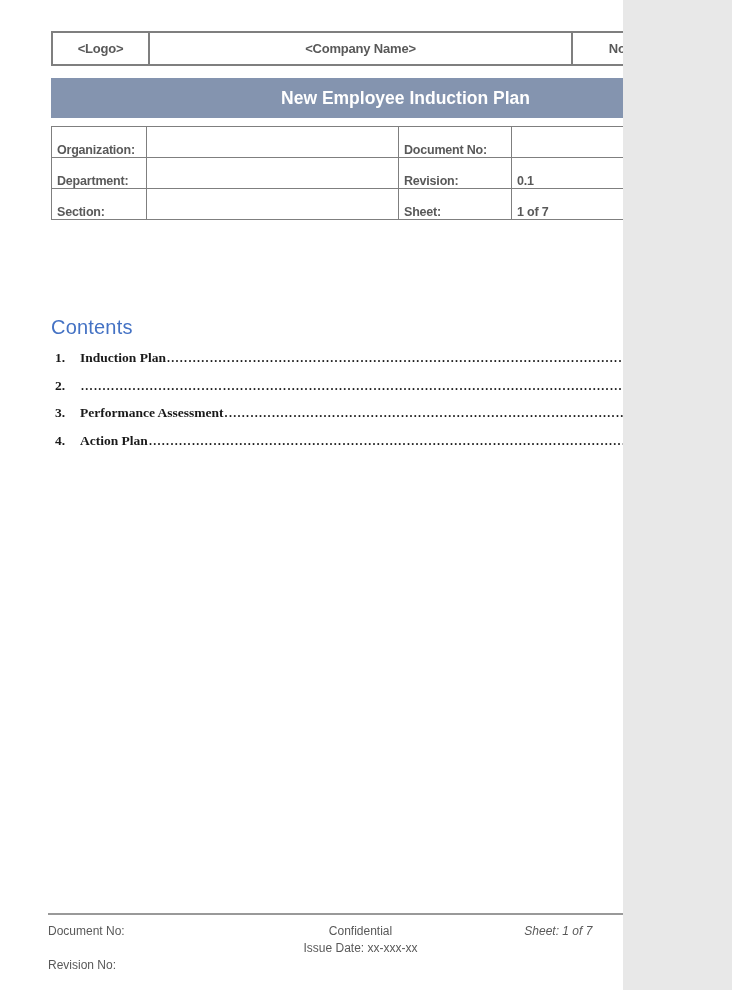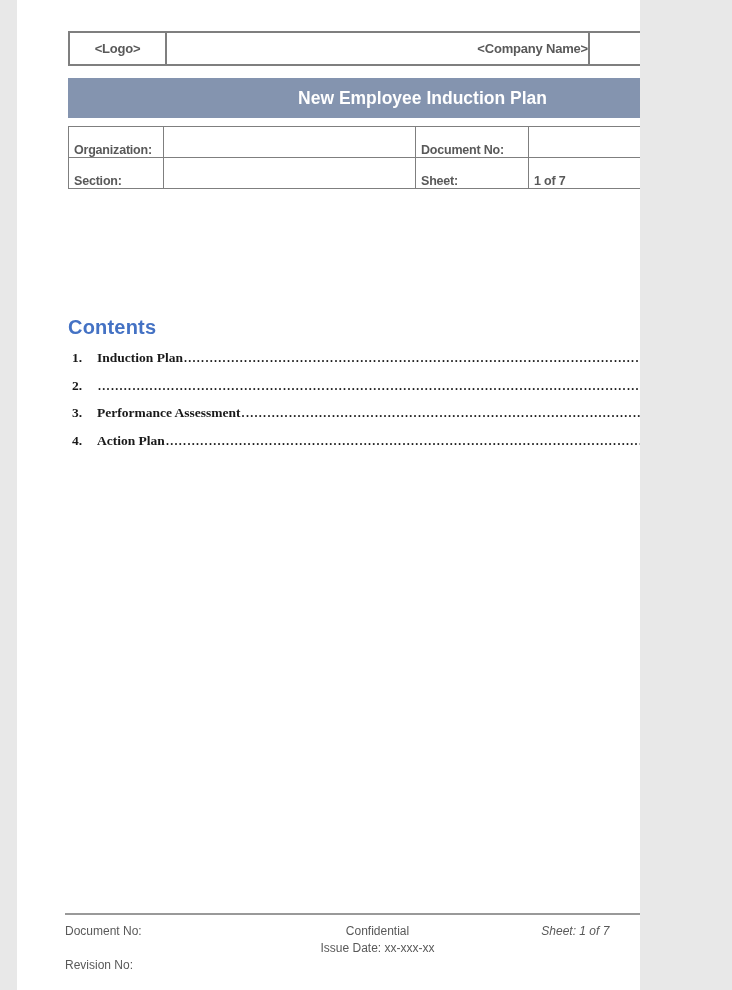--- a/index.html
+++ b/index.html
@@ -2,33 +2,32 @@
 <html><head>
 <meta charset="utf-8">
 <style>
   * { margin:0; padding:0; box-sizing:border-box; }
   html,body { background:#e8e8e8; }
   body { font-family:"Liberation Sans", sans-serif; }
 
   .page {
     position:relative; width:623px; height:990px; background:#ffffff;
     overflow:hidden;
-    margin-left:17px;
   }
 
   
   .header-table {
     position:absolute; top:31px; left:51px; width:639px; height:35px;
     border:2px solid #7f7f7f; display:flex;
   }
   .hcell {
     display:flex; align-items:center; justify-content:center;
     color:#595959; font-weight:700; font-size:13px; letter-spacing:-0.2px;
   }
-  .hcell + .hcell { border-left:2px solid #7f7f7f;justify-content:flex-end; }
+  .hcell + .hcell { border-left:2px solid #7f7f7f; }
   .hcell-logo { width:95px; flex:none; }
   .hcell-company { flex:1; }
   .hcell-doctype { width:117px; flex:none; }
 
   
   .banner {
     position:absolute; top:78px; left:51px; width:639px; height:40px;
     background:#8494af; color:#ffffff; font-weight:700; font-size:17.5px;
     display:flex; align-items:center; justify-content:center;
     padding-left:70px;
@@ -41,21 +40,21 @@
     font-size:12.5px; font-weight:700; color:#595959; letter-spacing:-0.2px;
   }
   .info-table td {
     border:1.5px solid #7f7f7f; height:21px; padding:16px 2px 0 5px;
     vertical-align:middle; overflow:hidden; white-space:nowrap;
   }
 
   
   .contents-heading {
     position:absolute; top:316px; left:51px;
-    font-size:20px; font-weight:700; color:#4472c4; letter-spacing:0.2px;
+    font-size:20px; font-weight:400; color:#4472c4; letter-spacing:0.2px;
   }
   .toc {
     position:absolute; top:344px; left:51px; width:625px;
     font-family:"Liberation Serif", serif; font-weight:700;
     font-size:13.5px; color:#1a1a1a;
   }
   .toc-row { display:flex; align-items:baseline; height:27.5px; line-height:27.5px; cursor:pointer; }
   .toc-num   { flex:none; width:29px; padding-left:4px; }
   .toc-title { flex:none; white-space:nowrap; }
   .toc-dots  {
@@ -104,20 +103,26 @@
         <col style="width:179px">
       </colgroup>
     <tbody>
       <tr>
         <td>Organization:</td>
         <td></td>
         <td>Document No:</td>
         <td></td>
       </tr>
       <tr>
+        <td>Department:</td>
+        <td></td>
+        <td>Revision:</td>
+        <td>0.1</td>
+      </tr>
+      <tr>
         <td>Section:</td>
         <td></td>
         <td>Sheet:</td>
         <td>1 of 7</td>
       </tr>
     </tbody>
   </table>
 
   <div class="contents-heading">Contents</div>
 

